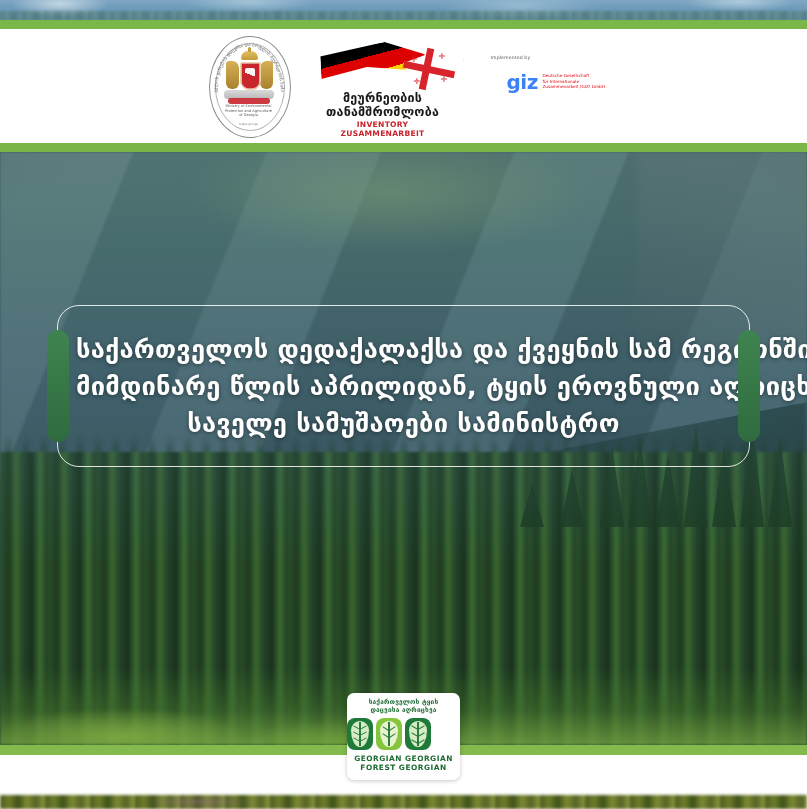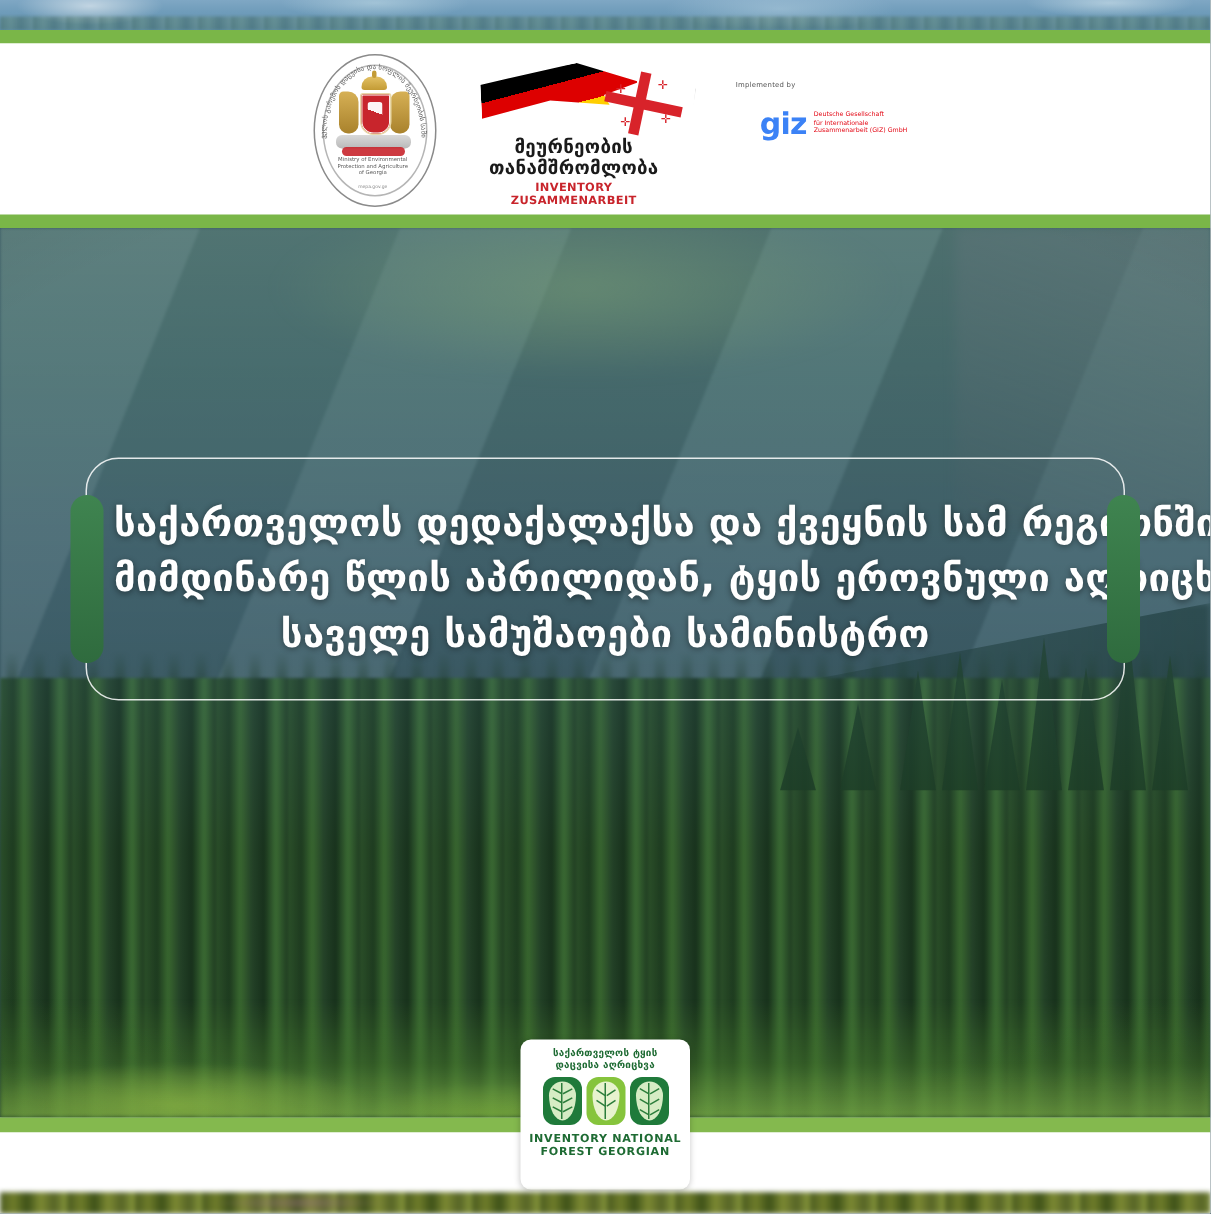--- a/index.html
+++ b/index.html
@@ -258,24 +258,24 @@
     width:100%;text-align:center;color:#ffffff;
     font-family:"DejaVu Sans","Liberation Sans",sans-serif;
     font-size:25.5px;line-height:37px;font-weight:700;letter-spacing:.2px;
     text-shadow:0 1px 4px rgba(0,0,0,.45);
     padding:0 18px;box-sizing:border-box;
   }
   .title-text .ln{display:block;white-space:nowrap;}
 
   
   .gnfi{
-    position:absolute;left:347px;top:693px;width:113px;height:100px;
+    position:absolute;left:347px;top:693px;width:113px;height:87px;
     background:#ffffff;border-radius:7px;
     box-shadow:0 1px 4px rgba(0,0,0,.22);
-    display:flex;flex-direction:column;align-items:center;
+    display:flex;flex-direction:column;
     padding-top:5px;box-sizing:border-box;
   }
   .gnfi .ka1,.gnfi .ka2{
     font-size:6.6px;line-height:8.2px;color:#1e6b33;font-weight:700;letter-spacing:.15px;
     text-align:center;
   }
   .gnfi .leaves{display:flex;gap:3px;margin-top:4px;}
   .gnfi .leaf{
     width:26px;height:32px;border-radius:8px;position:relative;overflow:hidden;
   }
@@ -447,21 +447,21 @@
         <div class="blade"></div>
         <div class="vein"></div>
         <div class="vl" style="left:6px;top:9px;transform:rotate(30deg);"></div>
         <div class="vl" style="left:13px;top:9px;transform:rotate(-30deg);"></div>
         <div class="vl" style="left:6px;top:16px;transform:rotate(30deg);"></div>
         <div class="vl" style="left:13px;top:16px;transform:rotate(-30deg);"></div>
         <div class="vl" style="left:6px;top:23px;transform:rotate(30deg);"></div>
         <div class="vl" style="left:13px;top:23px;transform:rotate(-30deg);"></div>
       </div>
     </div>
-    <div class="en1">INVENTORY NATIONAL</div>
+    <div class="en1">GEORGIAN GEORGIAN</div>
     <div class="en2">FOREST GEORGIAN</div>
   </div>
 
   <div class="bottom-photo">
     <div class="bp-hi"></div>
   </div>
 
 </div>
 
 </body></html>

